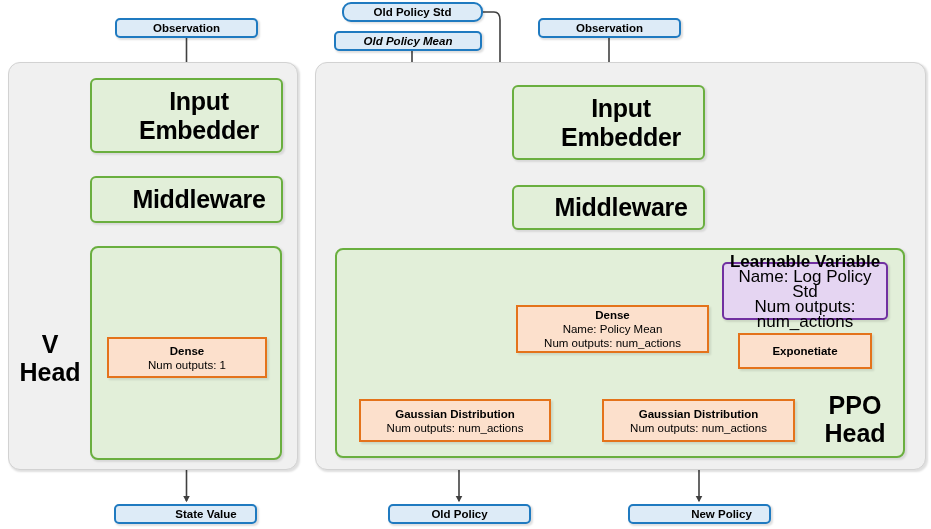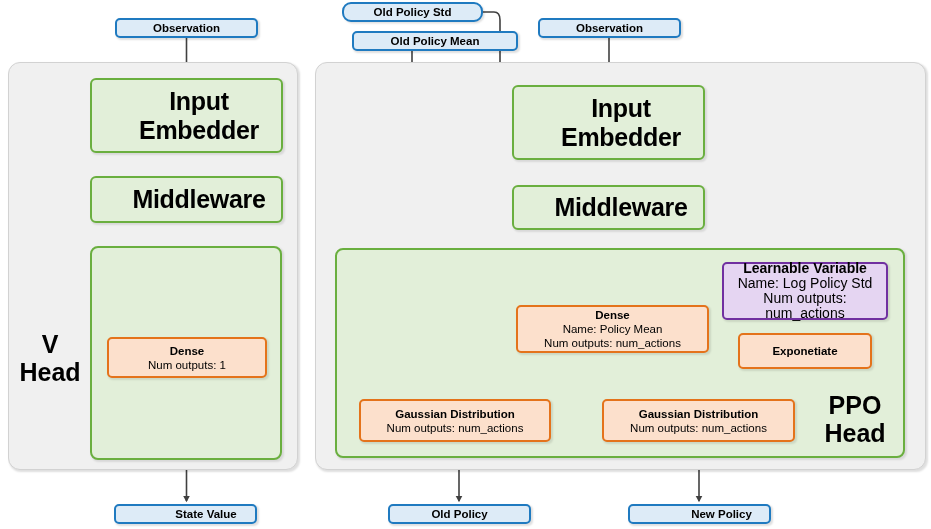--- a/index.html
+++ b/index.html
@@ -56,37 +56,37 @@
     font-weight: bold;
     color: #000000;
     padding-left: 25px;
   }
   .greenblock.big { font-size: 25px; letter-spacing: -0.3px; }
 
   
   .orangeblock {
     background: #fce0cc;
     border: 2px solid #e4731b;
-    border-radius: 5px;
+    border-radius: 0;
     box-shadow: 1.5px 1.5px 2px rgba(0,0,0,0.10);
     color: #000000;
     font-size: 11.5px;
     line-height: 14px;
     padding: 2px 4px;
   }
   .orangeblock .ttl { font-weight: bold; }
 
   
   .purpleblock {
     background: #e5d5f2;
     border: 2px solid #7030a0;
     border-radius: 5px;
     box-shadow: 1.5px 1.5px 2px rgba(0,0,0,0.10);
     color: #000000;
-    font-size: 14px;
+    font-size: 17px;
     line-height: 15px;
     padding: 2px 4px;
   }
   .purpleblock .ttl { font-weight: bold; }
 
   
   .blueio {
     background: #ddebf7;
     border: 2px solid #1f7ac0;
     border-radius: 5px;
@@ -178,21 +178,21 @@
 
   <div class="headcap node" style="left:810px; top:386px; width:90px; height:66px;justify-content:center;">
     <span>PPO</span>
     <span>Head</span>
   </div>
 
   <div class="blueio node" style="left:342px; top:2px; width:141px;border-radius:9px;">
     <span>Old Policy Std</span>
   </div>
 
-  <div class="blueio node" style="left:352px; top:31px; width:166px;">
+  <div class="blueio node" style="left:334px; top:31px; width:148px;font-style:italic;">
     <span>Old Policy Mean</span>
   </div>
 
   <div class="blueio node" style="left:538px; top:18px; width:143px;">
     <span>Observation</span>
   </div>
 
   <div class="greenblock big node" style="left:512px; top:85px; width:193px; height:75px;">
     <span>Input Embedder</span>
   </div>

